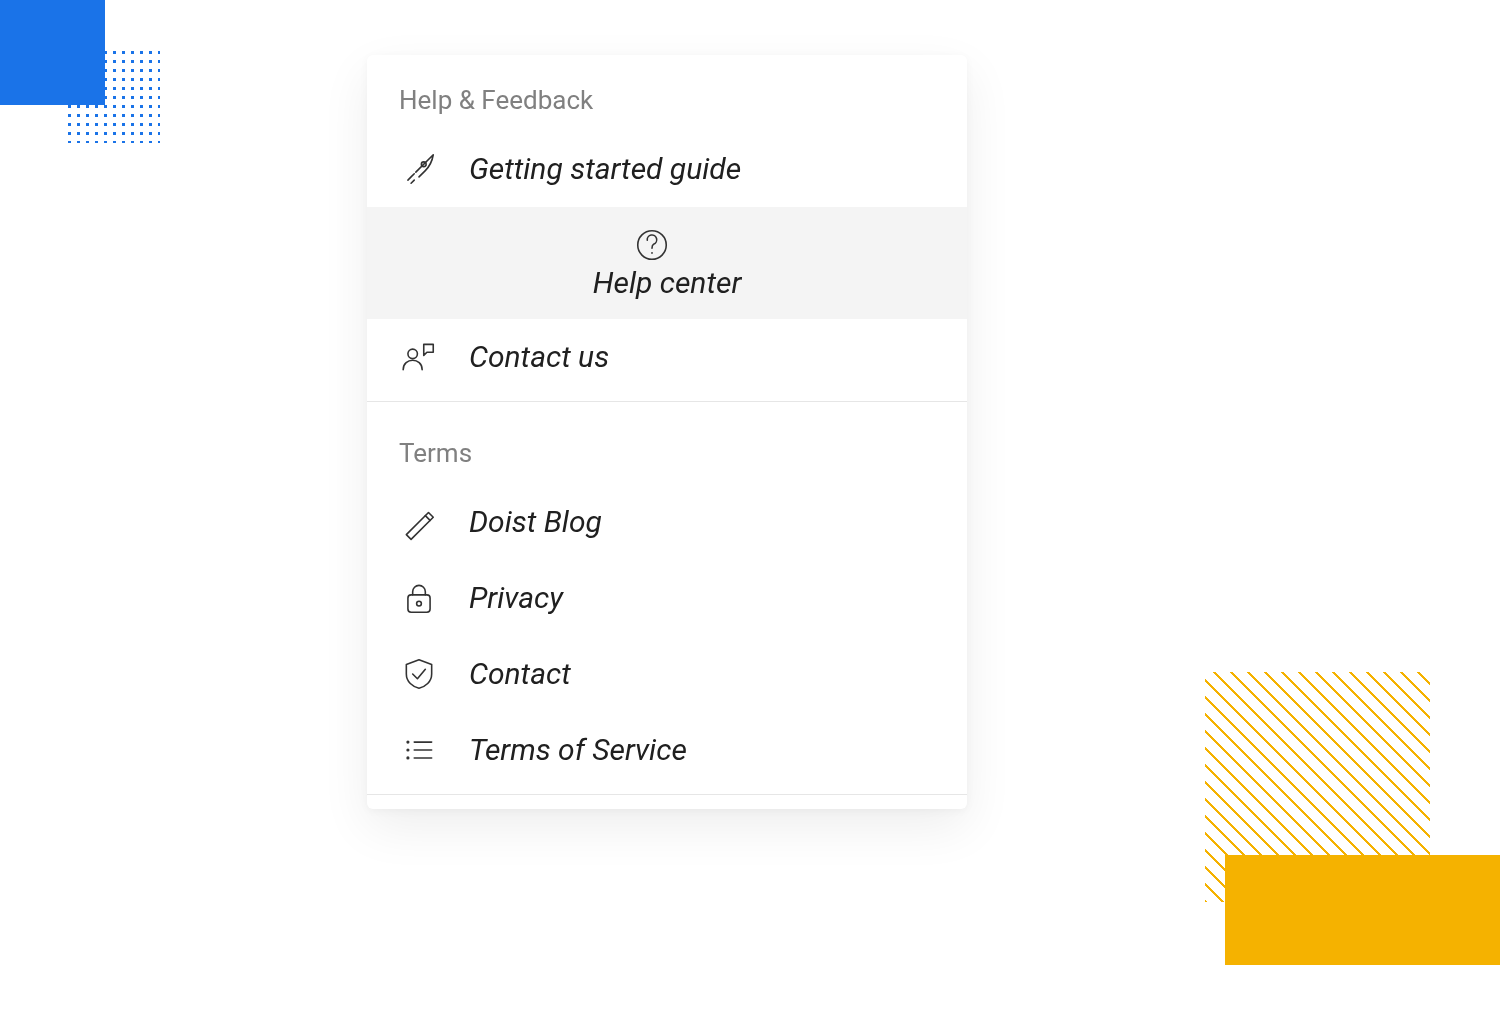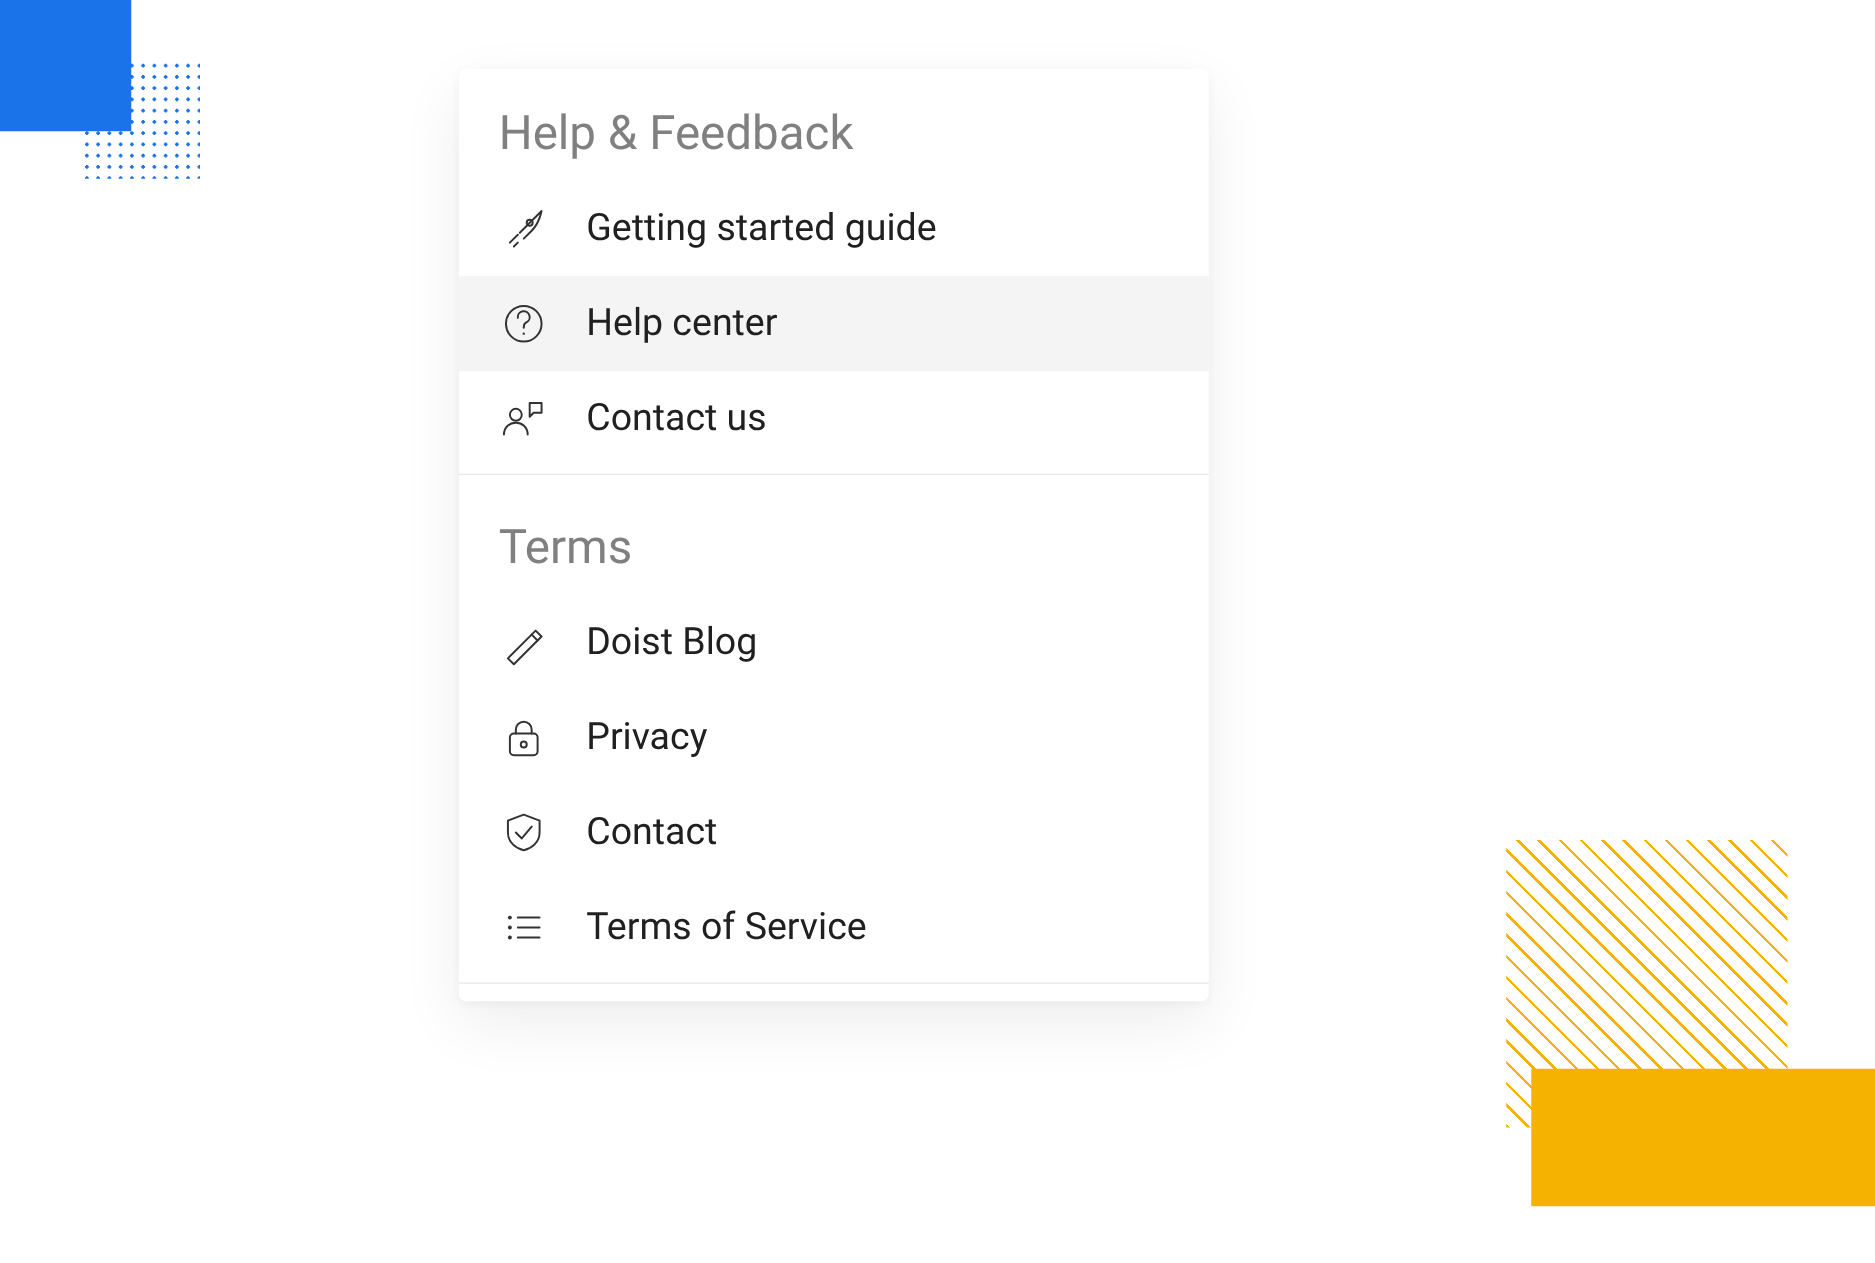--- a/index.html
+++ b/index.html
@@ -48,51 +48,51 @@
     top:55px;
     left:367px;
     width:600px;
     background:#ffffff;
     border-radius:6px;
     box-shadow:0 18px 50px rgba(0,0,0,0.07),0 2px 8px rgba(0,0,0,0.04);
     padding-bottom:8px;
   }
   .section-title{
     color:#808080;
-    font-size:38px;
+    font-size:26px;
     font-weight:400;
     padding:30px 32px 16px 32px;
   }
   .item{
     display:flex;
     align-items:center;
     padding:18px 32px;
     font-size:30px;
     color:#202020;
     cursor:pointer;
   }
-  .item.hover{background:#f4f4f4;}
+  .item.hover{background:#f4f4f4;flex-direction:column;}
   .item .icon-wrap{
     width:40px;
     height:40px;
     flex:0 0 40px;
     margin-right:30px;
     display:flex;
     align-items:center;
     justify-content:center;
   }
   .item .icon-wrap svg{width:38px;height:38px;}
   .item .icon-wrap svg *{stroke:#333;stroke-width:2;fill:none;stroke-linecap:round;stroke-linejoin:round;}
   .item.accent .icon-wrap svg *{stroke:#f08400;}
   .divider{
     height:1px;
     background:#e6e6e6;
     margin:6px 0;
   }
-  .label{line-height:1.2;}
+  .label{line-height:1.2;font-style:italic;}
 </style>
 </head>
 <body>
 
 <div class="deco-blue-square"></div>
 <div class="deco-blue-dots"></div>
 <div class="deco-yellow-stripes"></div>
 <div class="deco-yellow-square"></div>
 
 <div class="menu">

